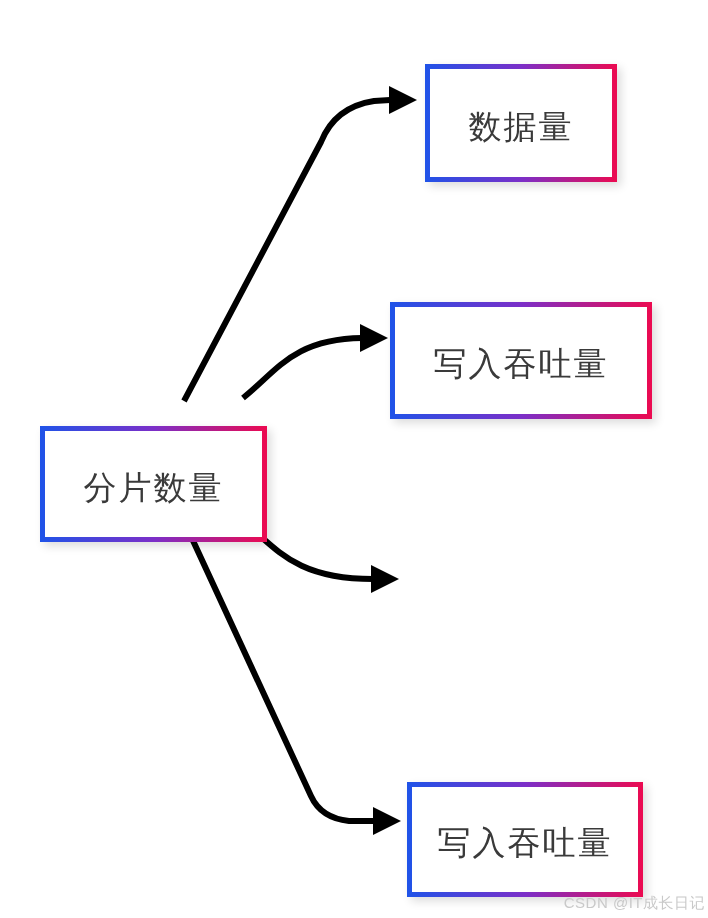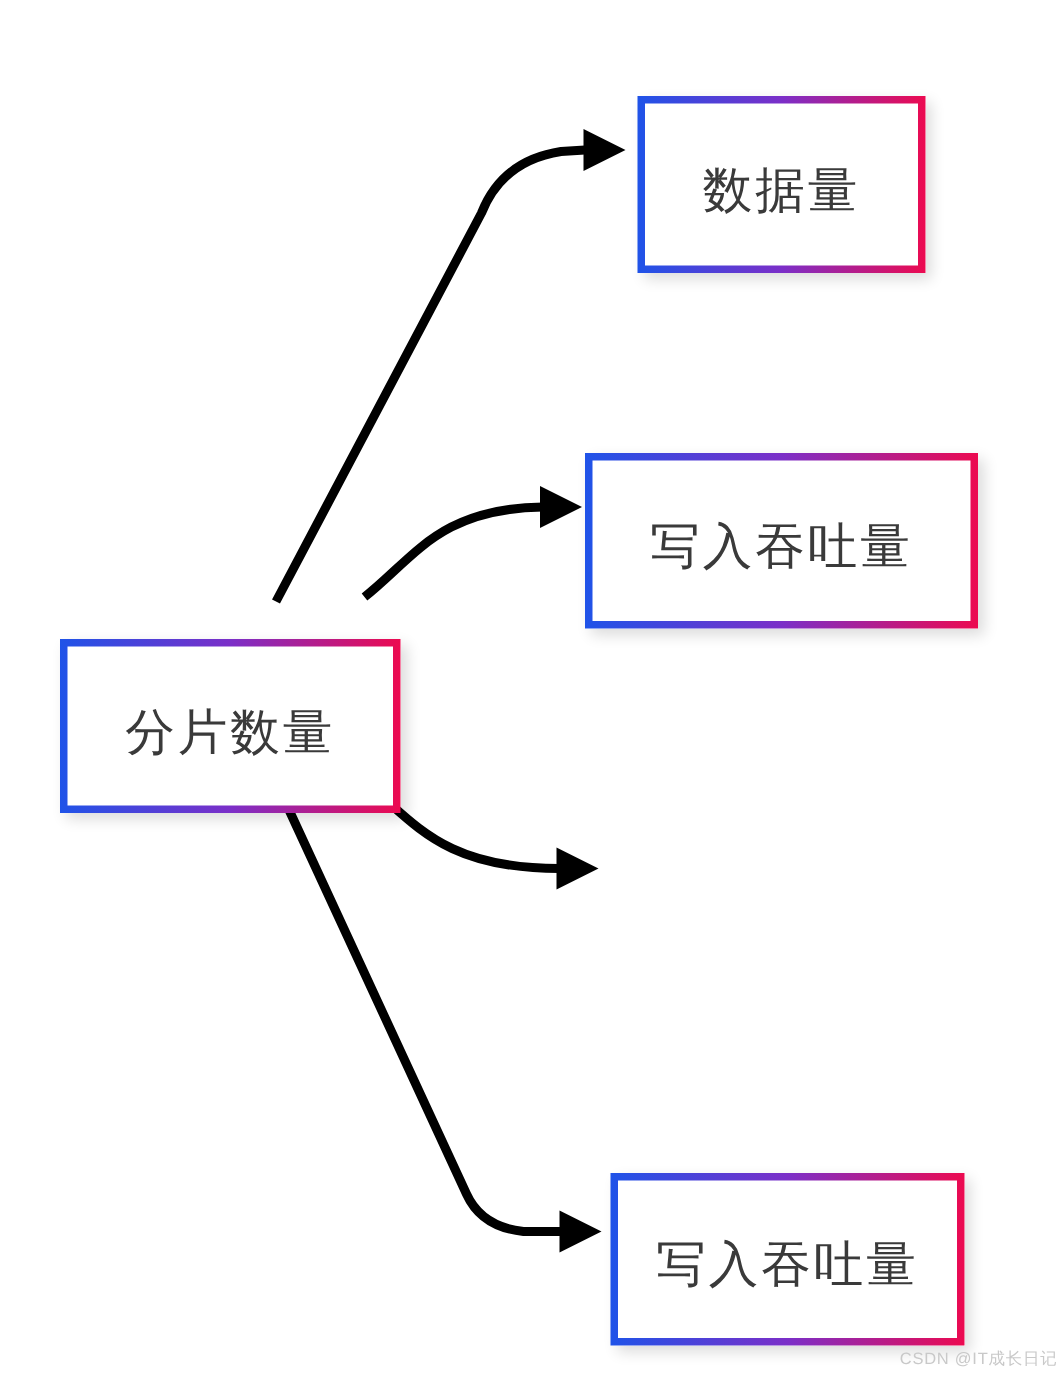--- a/index.html
+++ b/index.html
@@ -62,21 +62,21 @@
   }
   .node-root   { left: 40px;  top: 402px; width: 227px; height: 116px; }
   .node-child0 { left: 425px; top: 40px;  width: 192px; height: 118px; }
   .node-child1 { left: 390px; top: 278px; width: 262px; height: 117px; }
   .node-child2 { left: 405px; top: 518px; width: 236px; height: 117px; }
   .node-child3 { left: 407px; top: 758px; width: 236px; height: 115px; }
   .watermark {
     position: absolute;
     right: 3px;
     bottom: 5px;
-    font-size: 11px;
+    font-size: 15px;
     color: var(--watermark);
     letter-spacing: 0.5px;
   }
 </style>
 </head>
 <body>
 
 <div class="canvas">
 
   <svg class="arrow-layer" viewBox="0 0 708 918" xmlns="http://www.w3.org/2000/svg">

